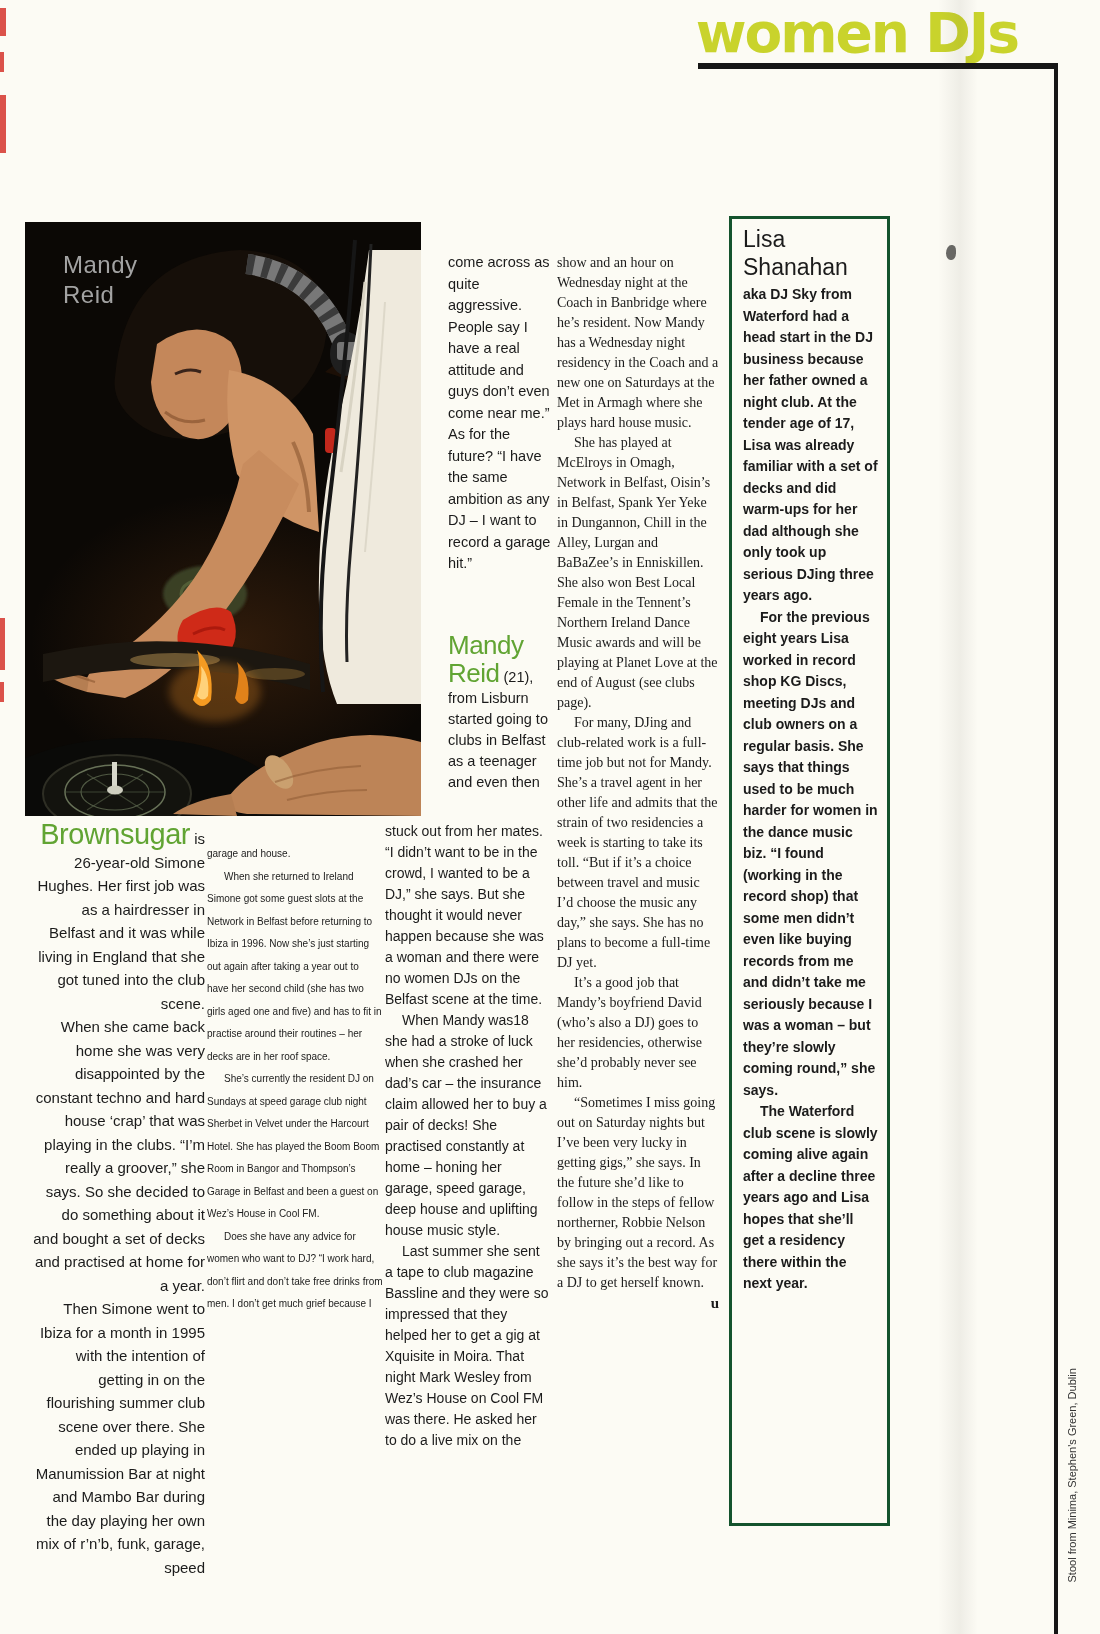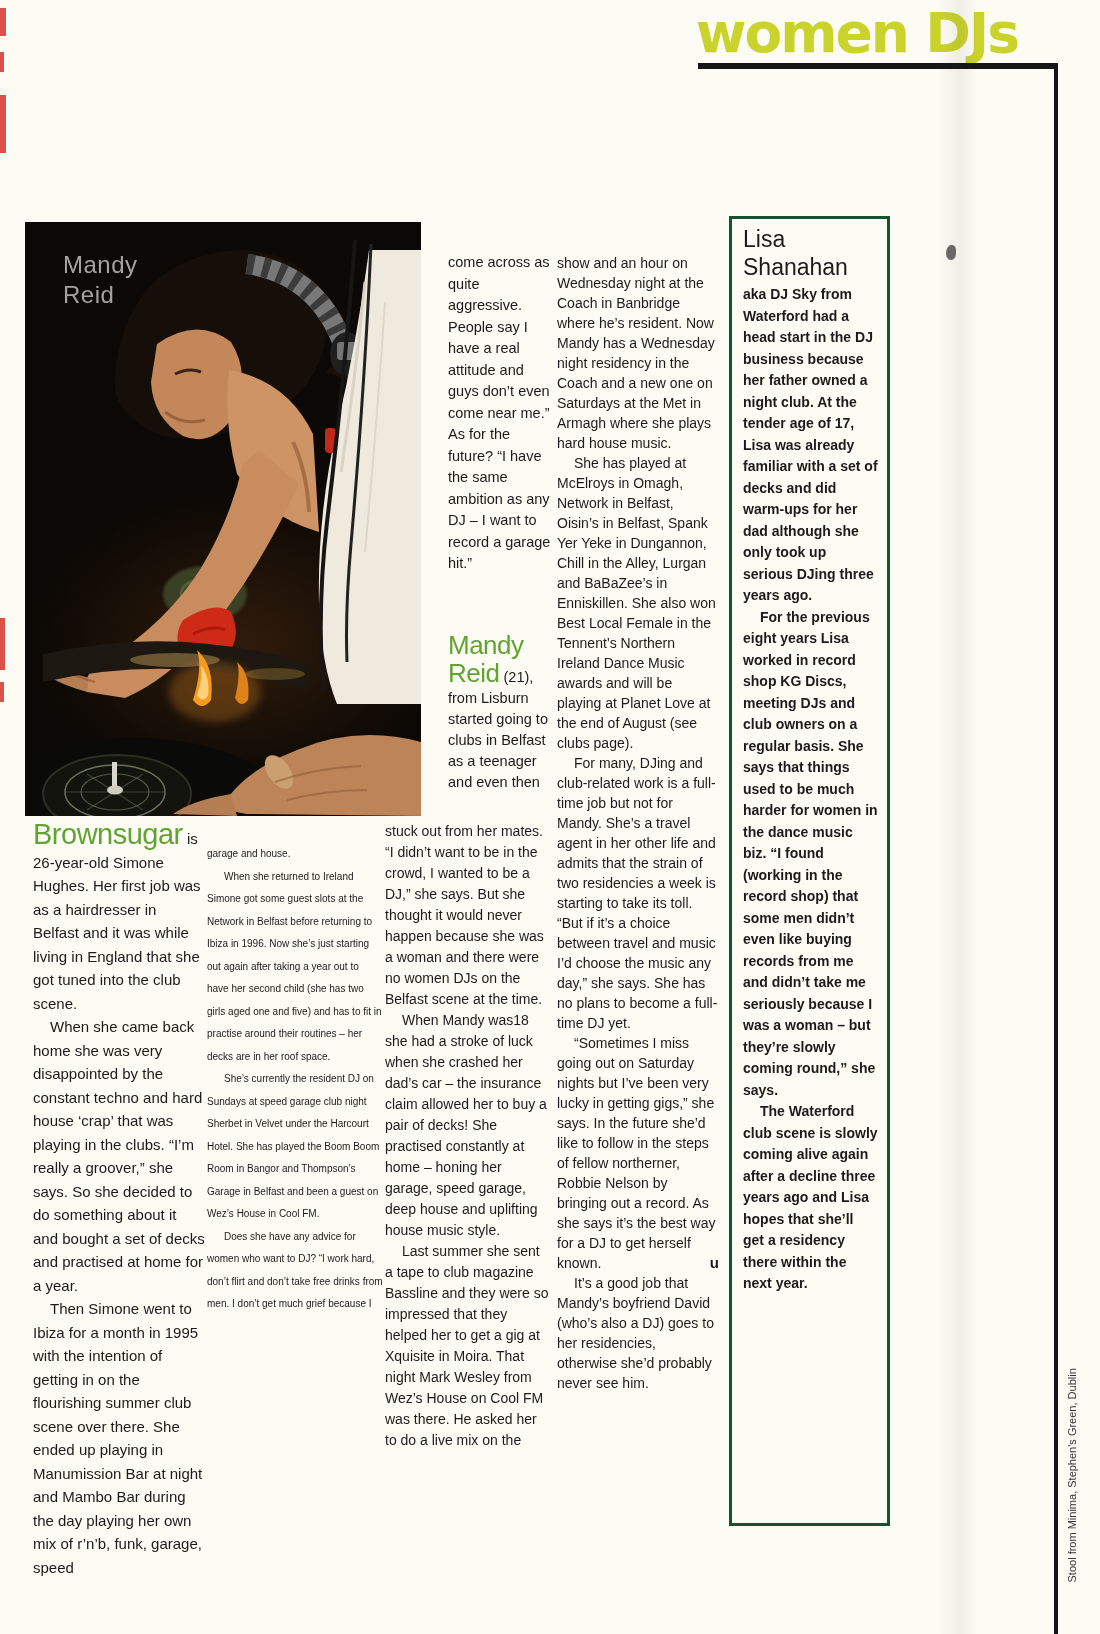--- a/index.html
+++ b/index.html
@@ -20,30 +20,30 @@
   #photo{position:absolute;left:25px;top:222px;width:396px;height:594px;background:#0b0805;}
   #photo svg{position:absolute;left:0;top:0;}
   #photo-caption{
     position:absolute;left:38px;top:28px;color:#a3a3a3;font-size:24px;line-height:30px;
     white-space:pre-line;letter-spacing:.5px;
   }
   
   .col{position:absolute;}
   .col p{margin:0;}
   .ind{text-indent:17px;}
-  #col1{left:33px;top:820px;width:172px;}
+  #col1{left:33px;top:820px;width:172px;text-align:right;}
   #col1 p{font-size:15px;line-height:23.5px;}
   #col2{left:207px;top:843px;width:176px;}
   #col2 p{font-size:10px;line-height:22.5px;}
   #col3top{left:448px;top:252px;width:104px;}
   #col3top p{font-size:14.5px;line-height:21.5px;}
   #col3head{left:448px;top:632px;width:108px;font-size:14.5px;line-height:21px;}
   #col3bot{left:385px;top:821px;width:166px;}
   #col3bot p{font-size:14px;line-height:21px;}
-  #col4{left:557px;top:253px;width:162px;}
+  #col4{left:557px;top:253px;width:162px;font-family:Liberation Serif, serif;}
   #col4 p{font-size:14px;line-height:20px;}
   .lead-name{font-size:29px;line-height:1;color:#61a433;letter-spacing:-.5px;}
   .green-head{font-size:26px;line-height:26px;color:#61a433;letter-spacing:-.5px;}
   .endmark{float:right;font-weight:bold;font-size:15px;}
   
   #sidebar{
     position:absolute;left:729px;top:216px;width:161px;height:1310px;
     border:3px solid #14532d;box-sizing:border-box;padding:6px 9px 10px 11px;overflow:hidden;
   }
   #sidebar-title{font-size:23px;line-height:28px;font-weight:normal;margin:0 0 3px 0;}
@@ -173,22 +173,22 @@
   <div id="col3bot" class="col">
     <p>stuck out from her mates. “I didn’t want to be in the crowd, I wanted to be a DJ,” she says. But she thought it would never happen because she was a woman and there were no women DJs on the Belfast scene at the time.</p>
     <p class="ind">When Mandy was18 she had a stroke of luck when she crashed her dad’s car – the insurance claim allowed her to buy a pair of decks! She practised constantly at home – honing her garage, speed garage, deep house and uplifting house music style.</p>
     <p class="ind">Last summer she sent a tape to club magazine Bassline and they were so impressed that they helped her to get a gig at Xquisite in Moira. That night Mark Wesley from Wez’s House on Cool FM was there. He asked her to do a live mix on the</p>
   </div>
 
   <div id="col4" class="col">
     <p>show and an hour on Wednesday night at the Coach in Banbridge where he’s resident. Now Mandy has a Wednesday night residency in the Coach and a new one on Saturdays at the Met in Armagh where she plays hard house music.</p>
     <p class="ind">She has played at McElroys in Omagh, Network in Belfast, Oisin’s in Belfast, Spank Yer Yeke in Dungannon, Chill in the Alley, Lurgan and BaBaZee’s in Enniskillen. She also won Best Local Female in the Tennent’s Northern Ireland Dance Music awards and will be playing at Planet Love at the end of August (see clubs page).</p>
     <p class="ind">For many, DJing and club-related work is a full-time job but not for Mandy. She’s a travel agent in her other life and admits that the strain of two residencies a week is starting to take its toll. “But if it’s a choice between travel and music I’d choose the music any day,” she says. She has no plans to become a full-time DJ yet.</p>
+    <p class="ind">It’s a good job that Mandy’s boyfriend David (who’s also a DJ) goes to her residencies, otherwise she’d probably never see him.</p>
     <p class="ind"><span>“Sometimes I miss going out on Saturday nights but I’ve been very lucky in getting gigs,” she says. In the future she’d like to follow in the steps of fellow northerner, Robbie Nelson by bringing out a record. As she says it’s the best way for a DJ to get herself known.</span><span class="endmark">u</span></p>
-    <p class="ind">It’s a good job that Mandy’s boyfriend David (who’s also a DJ) goes to her residencies, otherwise she’d probably never see him.</p>
   </div>
 
   <div id="sidebar">
     <h2 id="sidebar-title">Lisa Shanahan</h2>
     <p>aka DJ Sky from Waterford had a head start in the DJ business because her father owned a night club. At the tender age of 17, Lisa was already familiar with a set of decks and did warm-ups for her dad although she only took up serious DJing three years ago.</p>
     <p class="ind">For the previous eight years Lisa worked in record shop KG Discs, meeting DJs and club owners on a regular basis. She says that things used to be much harder for women in the dance music biz. “I found (working in the record shop) that some men didn’t even like buying records from me and didn’t take me seriously because I was a woman – but they’re slowly coming round,” she says.</p>
     <p class="ind">The Waterford club scene is slowly coming alive again after a decline three years ago and Lisa hopes that she’ll get a residency there within the next year.</p>
 
   </div>
 

